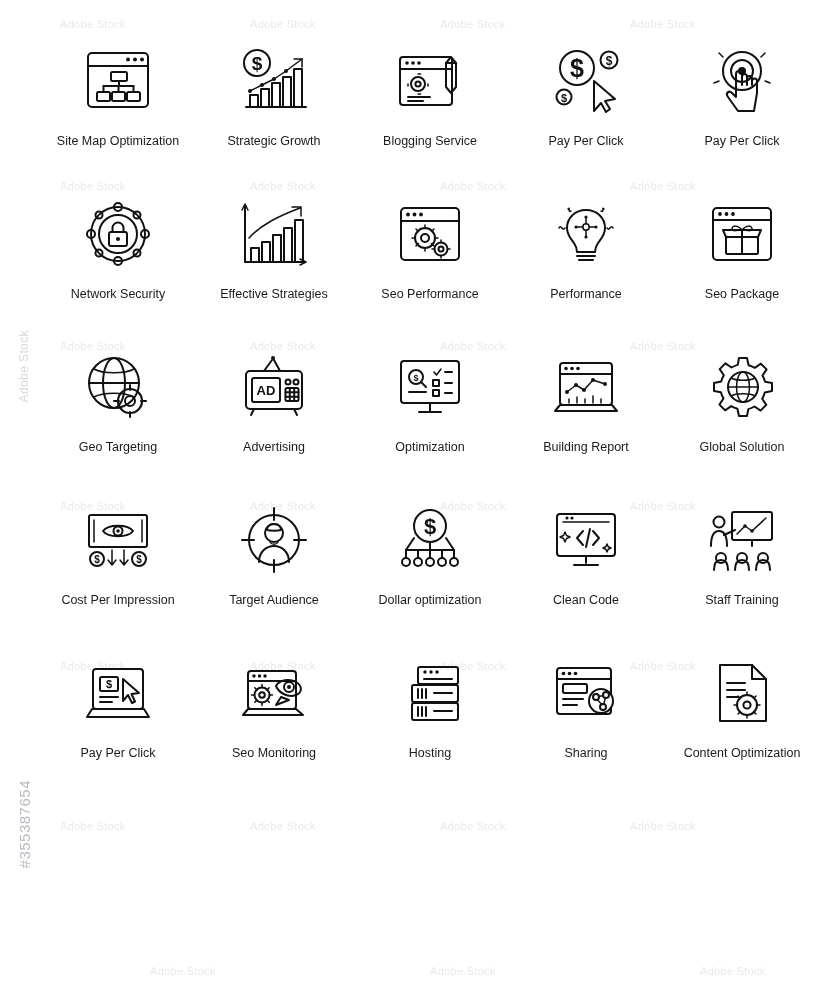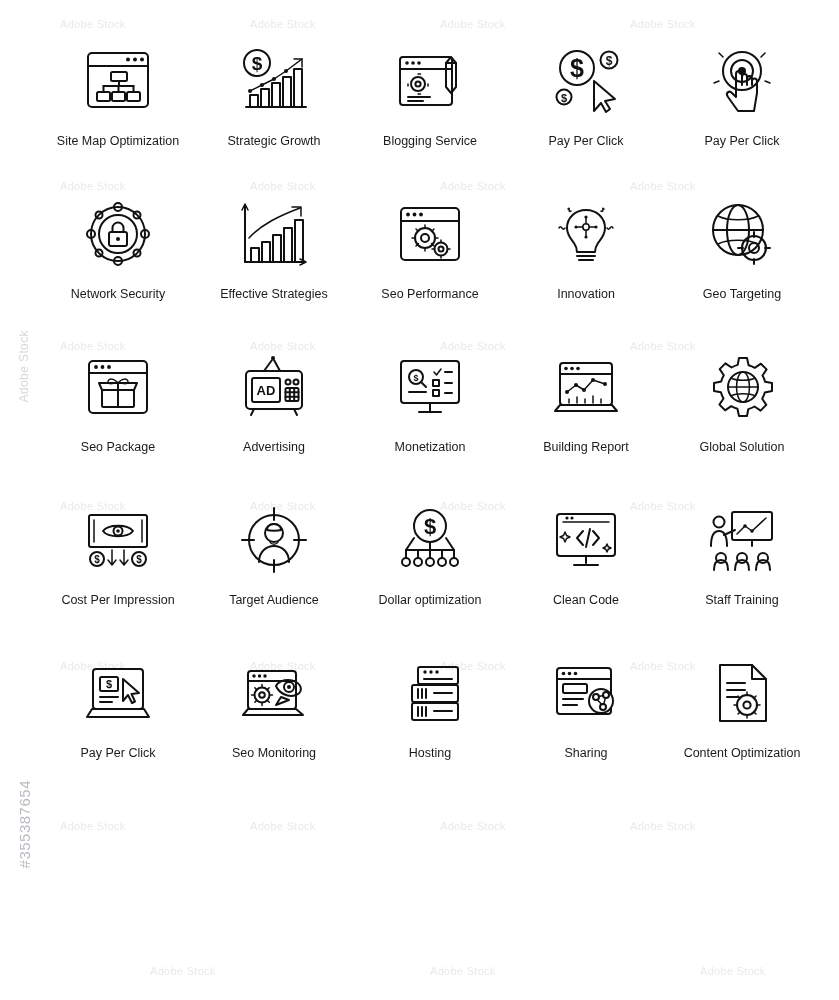--- a/index.html
+++ b/index.html
@@ -328,55 +328,55 @@
           <circle class="stt" cx="40" cy="33" r="3.2"></circle>
           <path class="stt" d="M40 29.8 v-6 M40 36.2 v6 M36.8 33 h-6 M43.2 33 h6"></path>
           <circle class="fl" cx="40" cy="23" r="1.6"></circle>
           <circle class="fl" cx="40" cy="43" r="1.6"></circle>
           <circle class="fl" cx="30" cy="33" r="1.6"></circle>
           <circle class="fl" cx="50" cy="33" r="1.6"></circle>
           <path class="stt" d="M13 34 C16 30 16 38 19 34 M67 34 C64 30 64 38 61 34
                                 M22 15 C25 12 21 19 25 17 M58 15 C55 12 59 19 55 17"></path>
         </svg>
       </div>
-      <div class="caption">Innovation</div>
-    </div>
-
-    <div class="cell">
-      <div class="icon-box">
-        <svg width="80" height="80" viewBox="0 0 80 80">
-          <circle class="st" cx="36" cy="36" r="25"></circle>
-          <ellipse class="st" cx="36" cy="36" rx="11" ry="25"></ellipse>
-          <line class="st" x1="11" y1="36" x2="61" y2="36"></line>
-          <path class="stt" d="M16 22 C25 27 47 27 56 22"></path>
-          <path class="stt" d="M16 50 C25 45 47 45 56 50"></path>
-          <circle class="st" cx="52" cy="54" r="12" style="stroke-width:2.2"></circle>
-          <circle class="st" cx="52" cy="54" r="5"></circle>
-          <path class="st" d="M52 38 v5 M52 65 v5 M36 54 h5 M63 54 h5"></path>
-        </svg>
-      </div>
-      <div class="caption">Geo Targeting</div>
+      <div class="caption">Performance</div>
     </div>
 
     <div class="cell">
       <div class="icon-box">
         <svg width="80" height="80" viewBox="0 0 80 80">
           <rect class="st" x="11" y="14" width="58" height="52" rx="4"></rect>
           <line class="st" x1="11" y1="26" x2="69" y2="26"></line>
           <circle class="fl" cx="18" cy="20" r="1.9"></circle>
           <circle class="fl" cx="24.5" cy="20" r="1.9"></circle>
           <circle class="fl" cx="31" cy="20" r="1.9"></circle>
           <rect class="st" x="24" y="43" width="32" height="17" rx="1.5"></rect>
           <path class="st" d="M21 36 L59 36 L56 43 L24 43 Z"></path>
           <line class="st" x1="40" y1="36" x2="40" y2="60"></line>
           <path class="stt" d="M40 36 C36 31 30 31 30 35 C30 38 36 36 40 36 Z"></path>
           <path class="stt" d="M40 36 C44 31 50 31 50 35 C50 38 44 36 40 36 Z"></path>
         </svg>
       </div>
       <div class="caption">Seo Package</div>
+    </div>
+
+    <div class="cell">
+      <div class="icon-box">
+        <svg width="80" height="80" viewBox="0 0 80 80">
+          <circle class="st" cx="36" cy="36" r="25"></circle>
+          <ellipse class="st" cx="36" cy="36" rx="11" ry="25"></ellipse>
+          <line class="st" x1="11" y1="36" x2="61" y2="36"></line>
+          <path class="stt" d="M16 22 C25 27 47 27 56 22"></path>
+          <path class="stt" d="M16 50 C25 45 47 45 56 50"></path>
+          <circle class="st" cx="52" cy="54" r="12" style="stroke-width:2.2"></circle>
+          <circle class="st" cx="52" cy="54" r="5"></circle>
+          <path class="st" d="M52 38 v5 M52 65 v5 M36 54 h5 M63 54 h5"></path>
+        </svg>
+      </div>
+      <div class="caption">Geo Targeting</div>
     </div>
 
     <div class="cell">
       <div class="icon-box">
         <svg width="80" height="80" viewBox="0 0 80 80">
           <rect class="st" x="12" y="24" width="56" height="38" rx="4"></rect>
           <rect class="st" x="18" y="31" width="28" height="24" rx="2"></rect>
           <text class="txt" x="32" y="48" font-size="13" text-anchor="middle">AD</text>
           <circle class="st" cx="54" cy="35" r="2.5"></circle>
           <circle class="st" cx="62" cy="35" r="2.5"></circle>
@@ -405,21 +405,21 @@
           <text class="txt" x="26" y="34" font-size="9" text-anchor="middle">$</text>
           <polyline class="stt" points="44,25 46.5,28 51,22"></polyline>
           <line class="st" x1="55" y1="25" x2="62" y2="25"></line>
           <rect class="st" x="43" y="33" width="6" height="6"></rect>
           <line class="st" x1="55" y1="36" x2="62" y2="36"></line>
           <rect class="st" x="43" y="43" width="6" height="6"></rect>
           <line class="st" x1="55" y1="46" x2="62" y2="46"></line>
           <line class="st" x1="19" y1="45" x2="36" y2="45"></line>
         </svg>
       </div>
-      <div class="caption">Monetization</div>
+      <div class="caption">Optimization</div>
     </div>
 
     <div class="cell">
       <div class="icon-box">
         <svg width="80" height="80" viewBox="0 0 80 80">
           <rect class="st" x="14" y="16" width="52" height="42" rx="3"></rect>
           <line class="st" x1="14" y1="27" x2="66" y2="27"></line>
           <circle class="fl" cx="20" cy="21.5" r="1.8"></circle>
           <circle class="fl" cx="26" cy="21.5" r="1.8"></circle>
           <circle class="fl" cx="32" cy="21.5" r="1.8"></circle>

